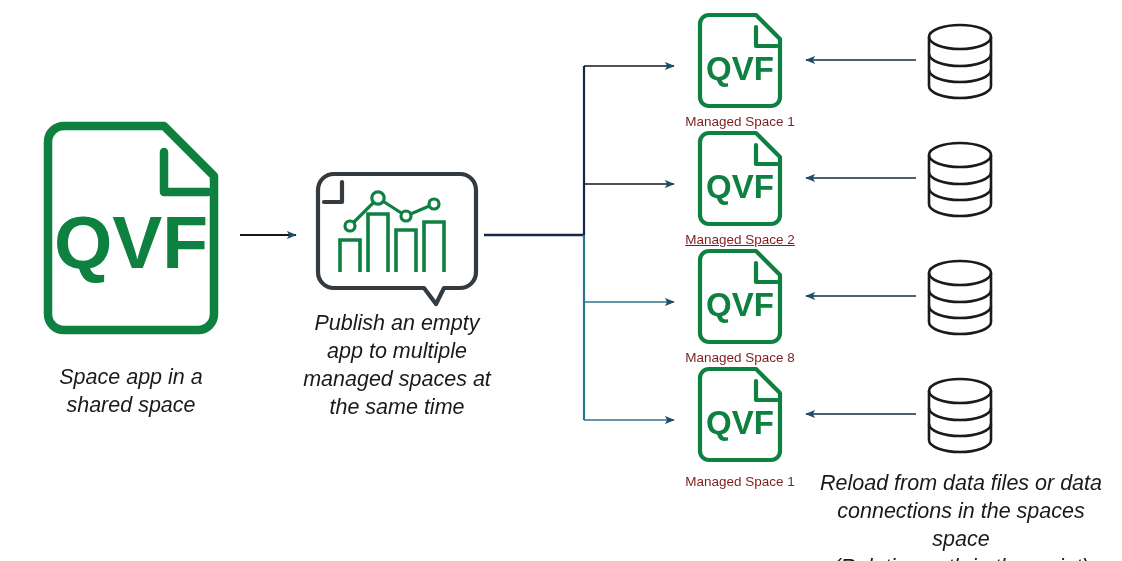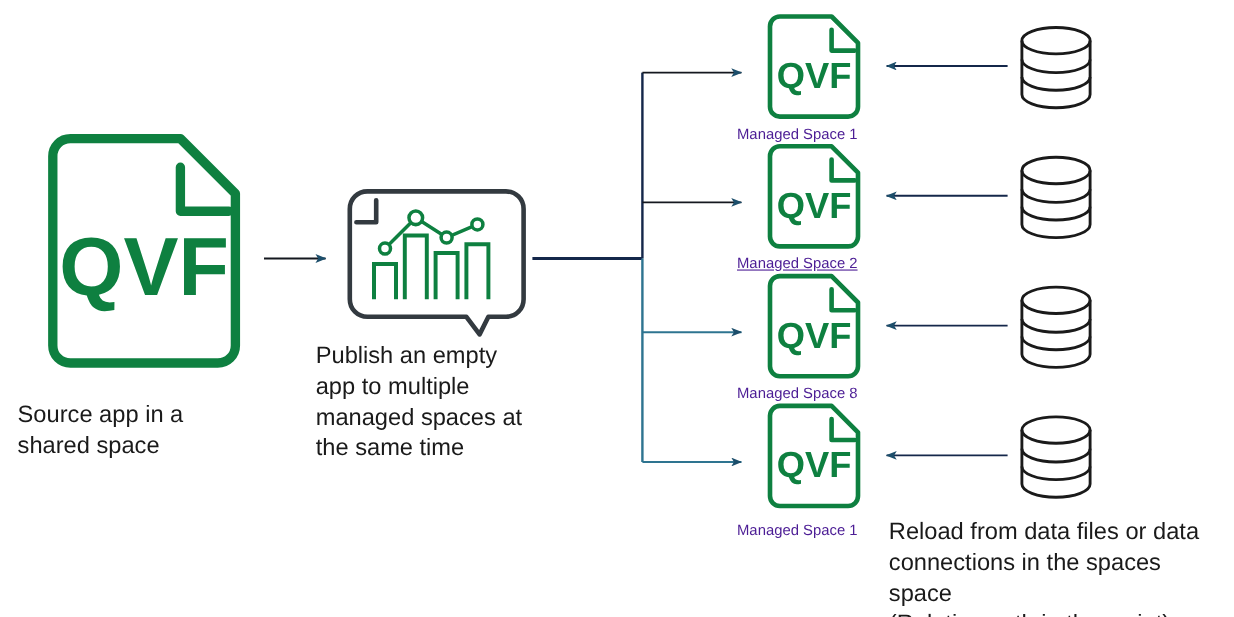--- a/index.html
+++ b/index.html
@@ -20,32 +20,33 @@
     left: 0;
     top: 0;
     width: 1122px;
     height: 561px;
   }
   .node {
     position: absolute;
   }
   .caption {
     position: absolute;
-    text-align: left;
+    text-align: center;
     line-height: 1.30;
     color: #1a1a1a;
     white-space: pre-line;
+    font-style: italic;
   }
   .cap-large {
     font-size: 21.5px;
   }
   .qvf-label {
     font-size: 13.5px;
-    color: #4c1d95;
-    text-align: left;
+    color: #7f1d1d;
+    text-align: center;
     position: absolute;
   }
   .svg-node { display: block; }
 </style>
 </head>
 <body>
 
 <div id="canvas">
 
   <svg class="svg-node" style="position:absolute;left:0;top:0;width:1122px;height:561px;" viewBox="0 0 1122 561">
@@ -102,21 +103,21 @@
   </svg>
 
   <div class="node" style="left:36px; top:118px; width:190px; height:220px;">
     <svg class="svg-node" width="190" height="220" viewBox="0 0 190 220">
       <path d="M12 24 C12 15 19 8 28 8 L128 8 L178 58 L178 196 C178 205 171 212 162 212
                L28 212 C19 212 12 205 12 196 Z" fill="none" stroke="#0E8040" stroke-width="8.5" stroke-linejoin="round" stroke-linecap="round"></path>
       <path d="M128 34 L128 74 L172 74" fill="none" stroke="#0E8040" stroke-width="8.5" stroke-linejoin="round" stroke-linecap="round"></path>
       <text x="95" y="150" text-anchor="middle" font-family="Liberation Sans, sans-serif" font-size="75" font-weight="bold" fill="#0E8040">QVF</text>
     </svg>
   </div>
-  <div class="caption cap-large" style="left:16px; top:364px; width:230px;">Source app in a
+  <div class="caption cap-large" style="left:16px; top:364px; width:230px;">Space app in a
 shared space</div>
 
   <div class="node" style="left:312px; top:168px; width:170px; height:140px;">
     <svg class="svg-node" width="170" height="140" viewBox="0 0 170 140">
       <path d="M6 22 C6 13 13 6 22 6 L148 6 C157 6 164 13 164 22 L164 104
                C164 113 157 120 148 120 L132 120 L124 136 L112 120 L22 120
                C13 120 6 113 6 104 Z" fill="none" stroke="#333A40" stroke-width="4.2" stroke-linejoin="round" stroke-linecap="round"></path>
       <path d="M30 14 L30 34 L12 34" fill="none" stroke="#333A40" stroke-width="4.2" stroke-linejoin="round" stroke-linecap="round"></path>
 
       <g stroke="#0E8040" stroke-width="3.6" fill="none" stroke-linejoin="miter">

